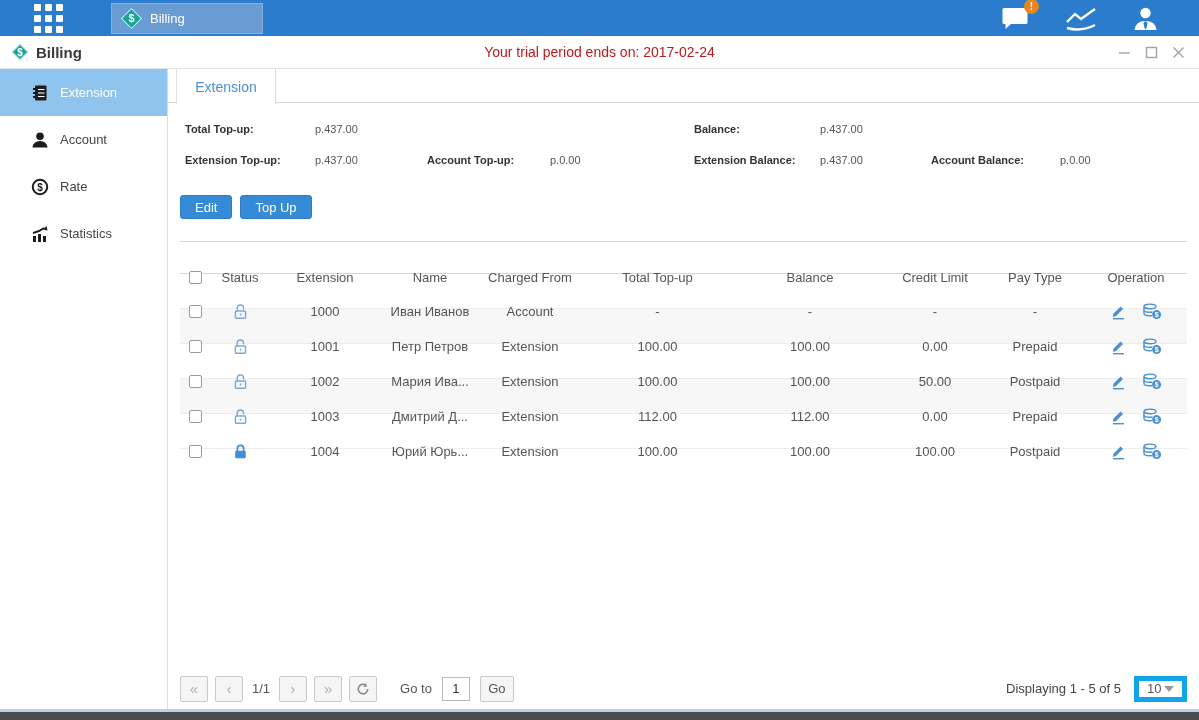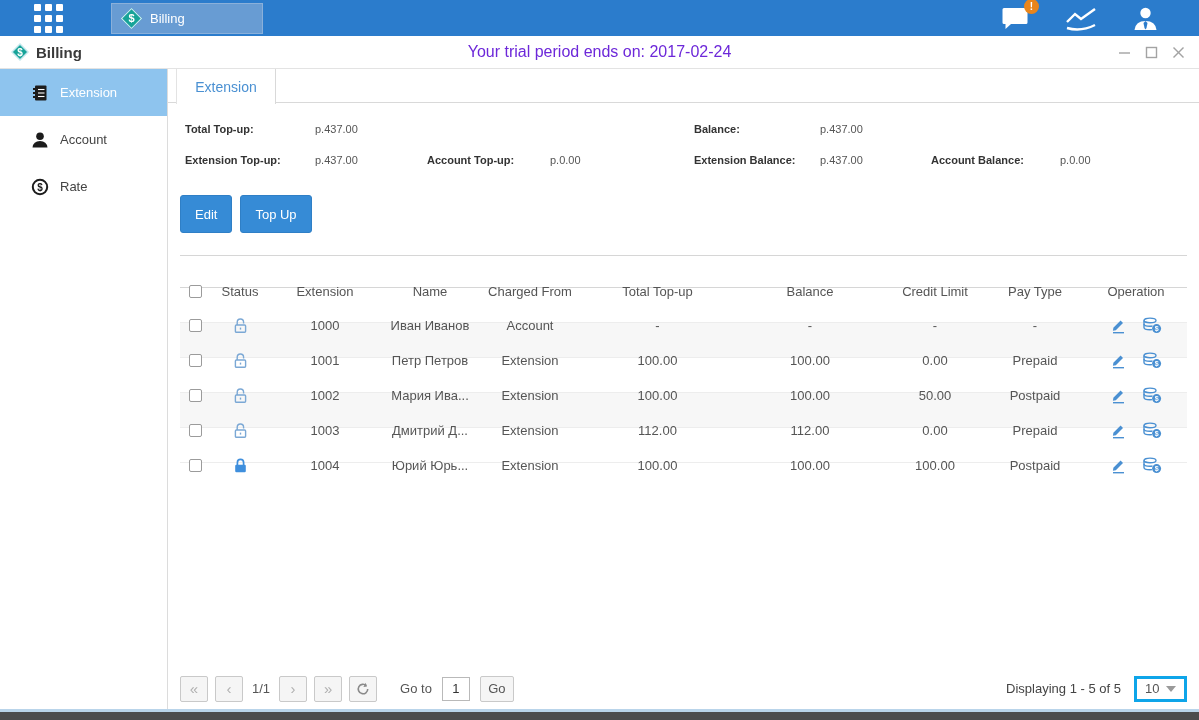--- a/index.html
+++ b/index.html
@@ -22,21 +22,21 @@
   .topbar-right { margin-left: auto; margin-right: 40px; display: flex; align-items: center; gap: 34px; }
   .tb-icon { position: relative; cursor: pointer; display: flex; }
   .badge { position: absolute; top: -7px; right: -9px; width: 15px; height: 15px; background: #e8851c; border-radius: 50%;
     color: #fff; font-size: 10px; font-weight: bold; display: flex; align-items: center; justify-content: center; }
 
   
   .titlebar { height: 33px; background: #fff; border-bottom: 1px solid #e3e3e3; display: flex; align-items: center;
     position: relative; flex-shrink: 0; }
   .title-group { display: flex; align-items: center; gap: 7px; margin-left: 11px; }
   .window-title { font-size: 15px; font-weight: bold; color: #3a3a3a; }
-  .trial-msg { position: absolute; left: 50%; transform: translateX(-50%); color: #6d28d9; font-size: 16px; }
+  .trial-msg { position: absolute; left: 50%; transform: translateX(-50%); color: #b91c1c; font-size: 14px; }
   .win-controls { position: absolute; right: 14px; display: flex; align-items: center; gap: 14px; }
   .win-controls > span { cursor: pointer; display: flex; }
 
   
   .body { flex: 1; display: flex; min-height: 0; }
   .sidebar { width: 168px; border-right: 1px solid #dcdcdc; flex-shrink: 0; background: #fff; }
   .nav-item { height: 47px; display: flex; align-items: center; gap: 11px; padding-left: 31px; color: #444;
     font-size: 13px; cursor: pointer; }
   .nav-item svg { flex-shrink: 0; }
   .nav-item.active { background: #8ec4ee; color: #fff; }
@@ -55,21 +55,21 @@
   .val { color: #555; }
   .p-total-l { left: 5px; }  .p-total-v { left: 135px; }
   .p-bal-l   { left: 514px; }.p-bal-v   { left: 640px; }
   .p-extt-l  { left: 5px; }  .p-extt-v  { left: 135px; }
   .p-acct-l  { left: 247px; }.p-acct-v  { left: 370px; }
   .p-extb-l  { left: 514px; }.p-extb-v  { left: 640px; }
   .p-accb-l  { left: 751px; }.p-accb-v  { left: 880px; }
 
   
   .actions { margin: 16px 12px 0; display: flex; gap: 8px; }
-  .btn { height: 38px; padding: 0 14px; background: #368bd6; color: #fff; border: 1px solid #2f7fc6;
+  .btn { height: 24px; padding: 0 14px; background: #368bd6; color: #fff; border: 1px solid #2f7fc6;
     border-radius: 3px; font-size: 13px; font-family: inherit; cursor: pointer; }
 
   
   .table { margin: 22px 12px 0; font-size: 13px; }
   .thead { display: flex; align-items: center; height: 33px; border-top: 1px solid #d6d6d6;
     border-bottom: 1px solid #d6d6d6; color: #555; }
   .trow { display: flex; align-items: center; height: 35px; border-bottom: 1px solid #ededed; color: #555; }
   .tbody .trow:nth-child(even) { background: #f7f7f7; }
   .c { text-align: center; overflow: hidden; white-space: nowrap; margin-top: 40px; }
   .c0 { width: 30px; display: flex; justify-content: center; }
@@ -88,21 +88,21 @@
   .pbtn { width: 28px; height: 26px; border: 1px solid #c9c9c9; background: #f5f5f5; border-radius: 2px;
     display: flex; align-items: center; justify-content: center; color: #b0b0b0; font-size: 15px;
     margin-right: 7px; cursor: pointer; }
   .page-ind { margin: 0 9px 0 2px; color: #555; }
   .goto-label { margin: 0 10px 0 16px; }
   .goto-input { width: 28px; height: 24px; border: 1px solid #b9b9b9; text-align: center; font-size: 13px;
     color: #333; font-family: inherit; }
   .go-btn { margin-left: 10px; width: 34px; height: 26px; border: 1px solid #c9c9c9; background: #f5f5f5;
     border-radius: 2px; color: #555; font-size: 13px; font-family: inherit; cursor: pointer; }
   .displaying { margin-left: auto; color: #444; }
-  .psize { margin-left: 13px; width: 53px; height: 26px; border: 3px solid #0ea5e9; display: flex; align-items: center;
+  .psize { margin-left: 13px; width: 53px; height: 26px; border: 5px solid #0ea5e9; display: flex; align-items: center;
     padding: 0 8px; color: #555; cursor: pointer; background: #fff; }
   .psize .tri { margin-left: auto; width: 0; height: 0; border-left: 5px solid transparent;
     border-right: 5px solid transparent; border-top: 6px solid #9a9a9a; }
 
   .bottom-strip { height: 11px; background: #4b4c4e; border-top: 3px solid #b9d4ea; flex-shrink: 0; }
 </style>
 </head>
 <body>
 
 <div class="app">
@@ -197,20 +197,30 @@
           <path d="M1.5 16.5 q0.8 -6.5 7.5 -6.5 q6.7 0 7.5 6.5 Z" fill="#1c1c1c"></path>
         </svg>
         <span>Account</span>
       </div>
       <div class="nav-item">
         <svg width="18" height="18" viewBox="0 0 18 18">
           <circle cx="9" cy="9" r="7.2" fill="none" stroke="#1c1c1c" stroke-width="2"></circle>
           <text x="9" y="13" text-anchor="middle" font-size="10" font-weight="bold" fill="#1c1c1c" font-family="Liberation Sans, sans-serif">$</text>
         </svg>
         <span>Rate</span>
+      </div>
+      <div class="nav-item">
+        <svg width="18" height="18" viewBox="0 0 18 18">
+          <rect x="2" y="11" width="3" height="6" fill="#1c1c1c"></rect>
+          <rect x="7" y="9" width="3" height="8" fill="#1c1c1c"></rect>
+          <rect x="12" y="11" width="3" height="6" fill="#1c1c1c"></rect>
+          <path d="M2 8 q6 -1 11 -5" fill="none" stroke="#1c1c1c" stroke-width="1.8"></path>
+          <path d="M15.5 1 L16.5 5.5 L12 4.5 Z" fill="#1c1c1c"></path>
+        </svg>
+        <span>Statistics</span>
       </div>
     </div>
 
     <div class="content">
       <div class="tabstrip">
         <div class="tab">Extension</div>
       </div>
 
       <div class="summary">
         <div class="srow">

